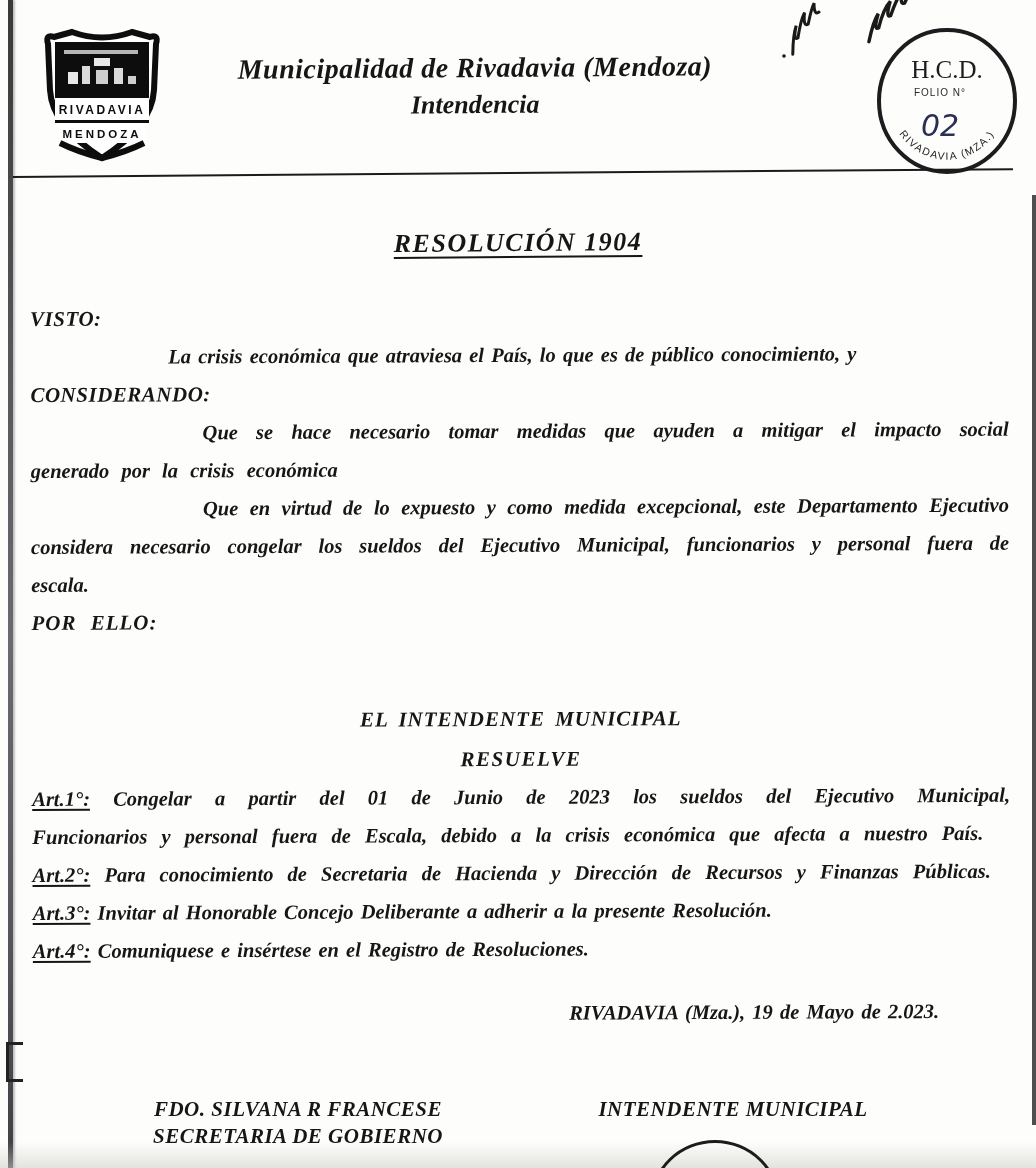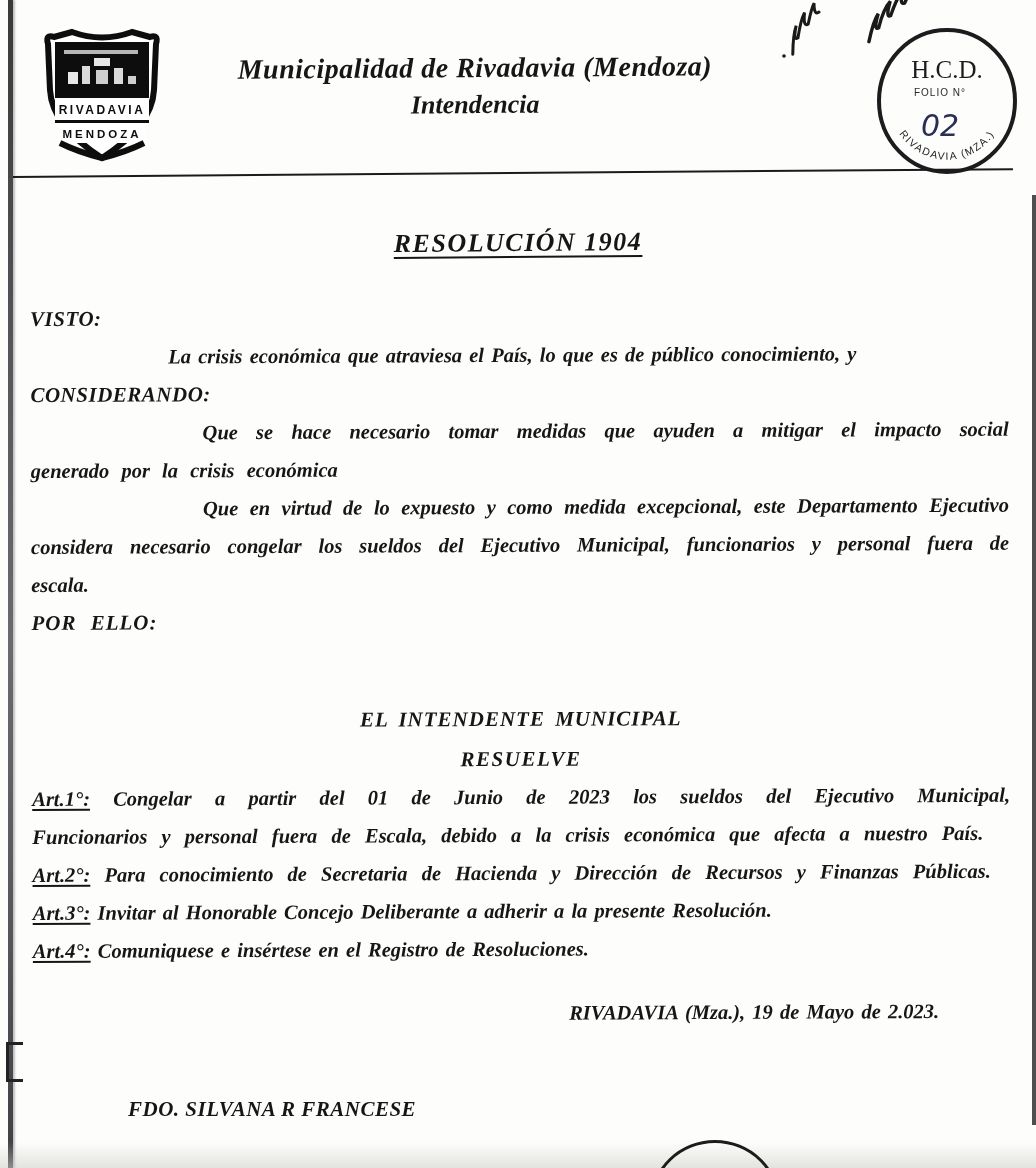--- a/index.html
+++ b/index.html
@@ -56,21 +56,21 @@
   .article .art-label{text-decoration:underline;text-underline-offset:3px;}
   .art1{word-spacing:9px;margin-top:0 !important;}
   .art2{word-spacing:9px;}
   .art3,.art4{word-spacing:2px;}
   .dateline{margin-top:26px !important;text-align:right !important;
     padding-right:72px;font-size:20.5px;}
 
   
   .signatures{position:absolute;left:0;top:1096px;width:1036px;
     font-style:italic;font-weight:700;font-size:21px;line-height:27px;}
-  .sig{position:absolute;text-align:left;letter-spacing:.5px;}
+  .sig{position:absolute;text-align:center;letter-spacing:.5px;}
   .sig-left{left:128px;width:340px;}
   .sig-right{left:578px;width:310px;}
 
   .bottom-stamp{position:absolute;left:650px;top:1140px;width:124px;height:60px;
     border:3px solid #1c1c1c;border-radius:50%;height:120px;background:transparent;}
 </style>
 </head>
 <body>
 
 <div class="scan-edge-left"></div>
@@ -144,18 +144,20 @@
   <p class="article art2"><span class="art-label">Art.2°:</span><span> Para conocimiento de Secretaria de Hacienda y Dirección de Recursos y Finanzas Públicas.</span></p>
   <p class="article art3"><span class="art-label">Art.3°:</span><span> Invitar al Honorable Concejo Deliberante a adherir a la presente Resolución.</span></p>
   <p class="article art4"><span class="art-label">Art.4°:</span><span> Comuniquese e insértese en el Registro de Resoluciones.</span></p>
 
   <p class="dateline">RIVADAVIA (Mza.), 19 de Mayo de 2.023.</p>
 </div>
 
 <div class="signatures">
   <div class="sig sig-left">
     <div>FDO.  SILVANA R FRANCESE</div>
+    <div>SECRETARIA DE GOBIERNO</div>
   </div>
   <div class="sig sig-right">
+    <div>INTENDENTE MUNICIPAL</div>
   </div>
 </div>
 
 <div class="bottom-stamp"></div>
 
 </body></html>

